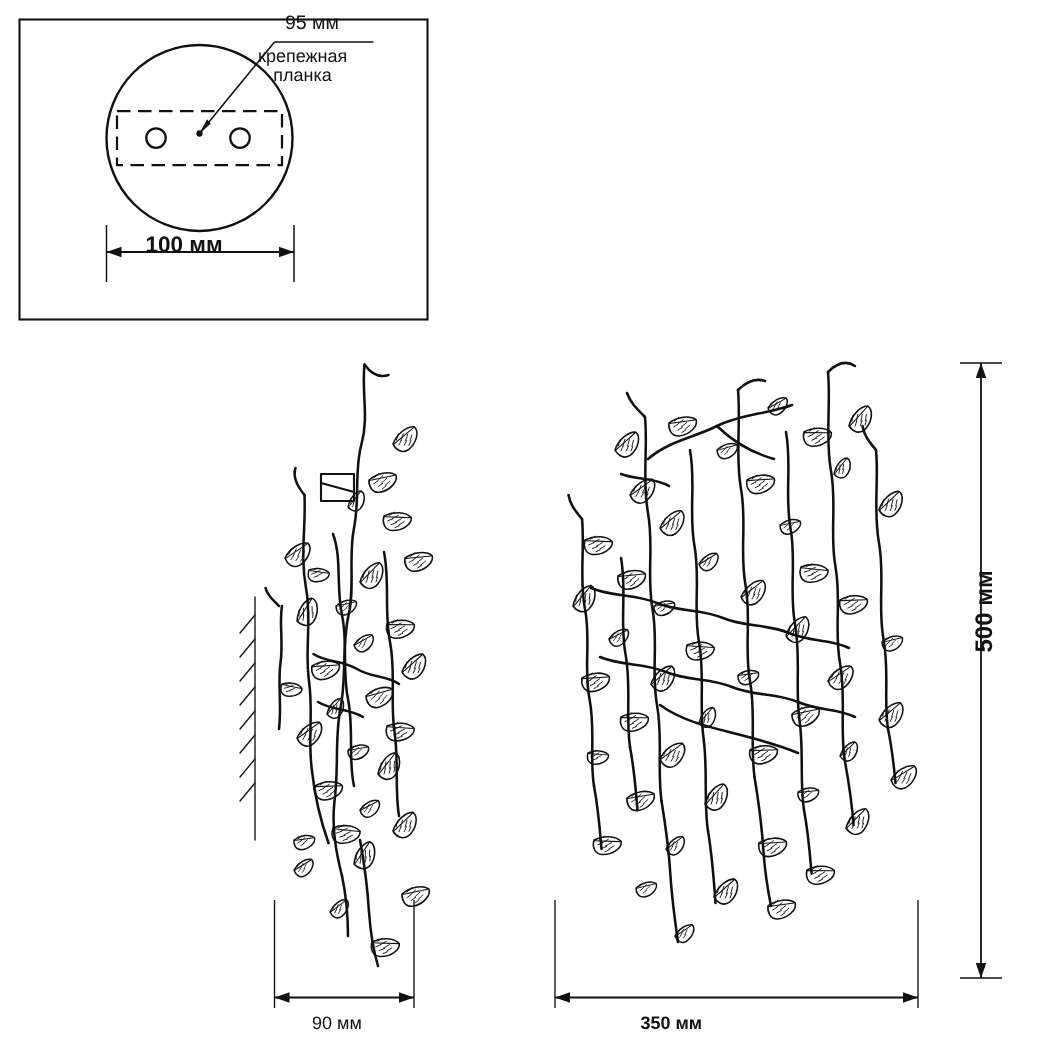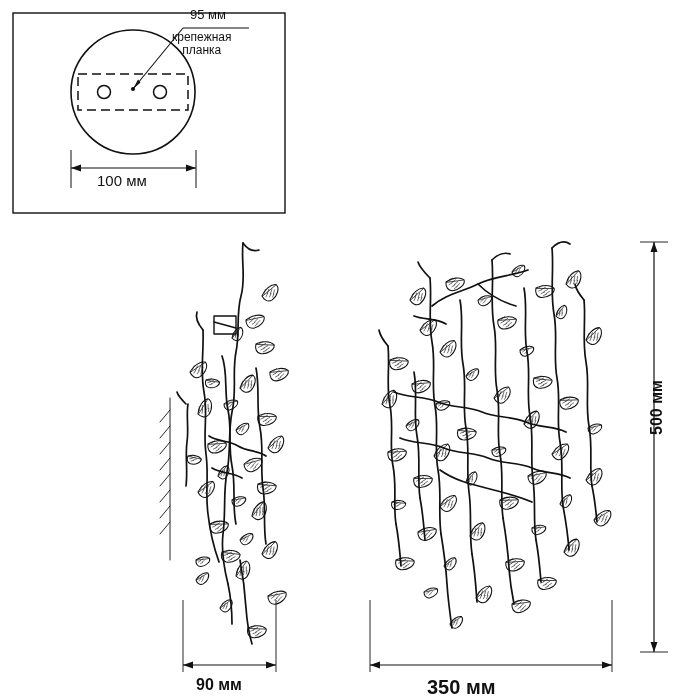--- a/index.html
+++ b/index.html
@@ -29,23 +29,23 @@
   }
   .lbl {
     position: absolute;
     font-family: "Liberation Sans", sans-serif;
     color: #111111;
     white-space: pre;
     line-height: 1.12;
   }
   #lbl-95 { left: 190px; top: 8px; font-size: 13px; }
   #lbl-bracket { left: 172px; top: 31px; font-size: 12px; text-align: center; }
-  #lbl-100 { left: 97px; top: 173px; font-size: 15px; font-weight: normal; }
-  #lbl-90 { left: 196px; top: 676px; font-size: 16px; font-weight: bold; }
-  #lbl-350 { left: 427px; top: 676px; font-size: 20px; font-weight: bold; }
+  #lbl-100 { left: 97px; top: 156px; font-size: 15px; font-weight: bold; }
+  #lbl-90 { left: 208px; top: 676px; font-size: 12px; font-weight: normal; }
+  #lbl-350 { left: 427px; top: 676px; font-size: 12px; font-weight: bold; }
   #lbl-500 {
     left: 648px; top: 435px;
     font-size: 16px; font-weight: bold;
     transform: rotate(-90deg);
     transform-origin: left top;
   }
 </style>
 </head>
 <body>
 

